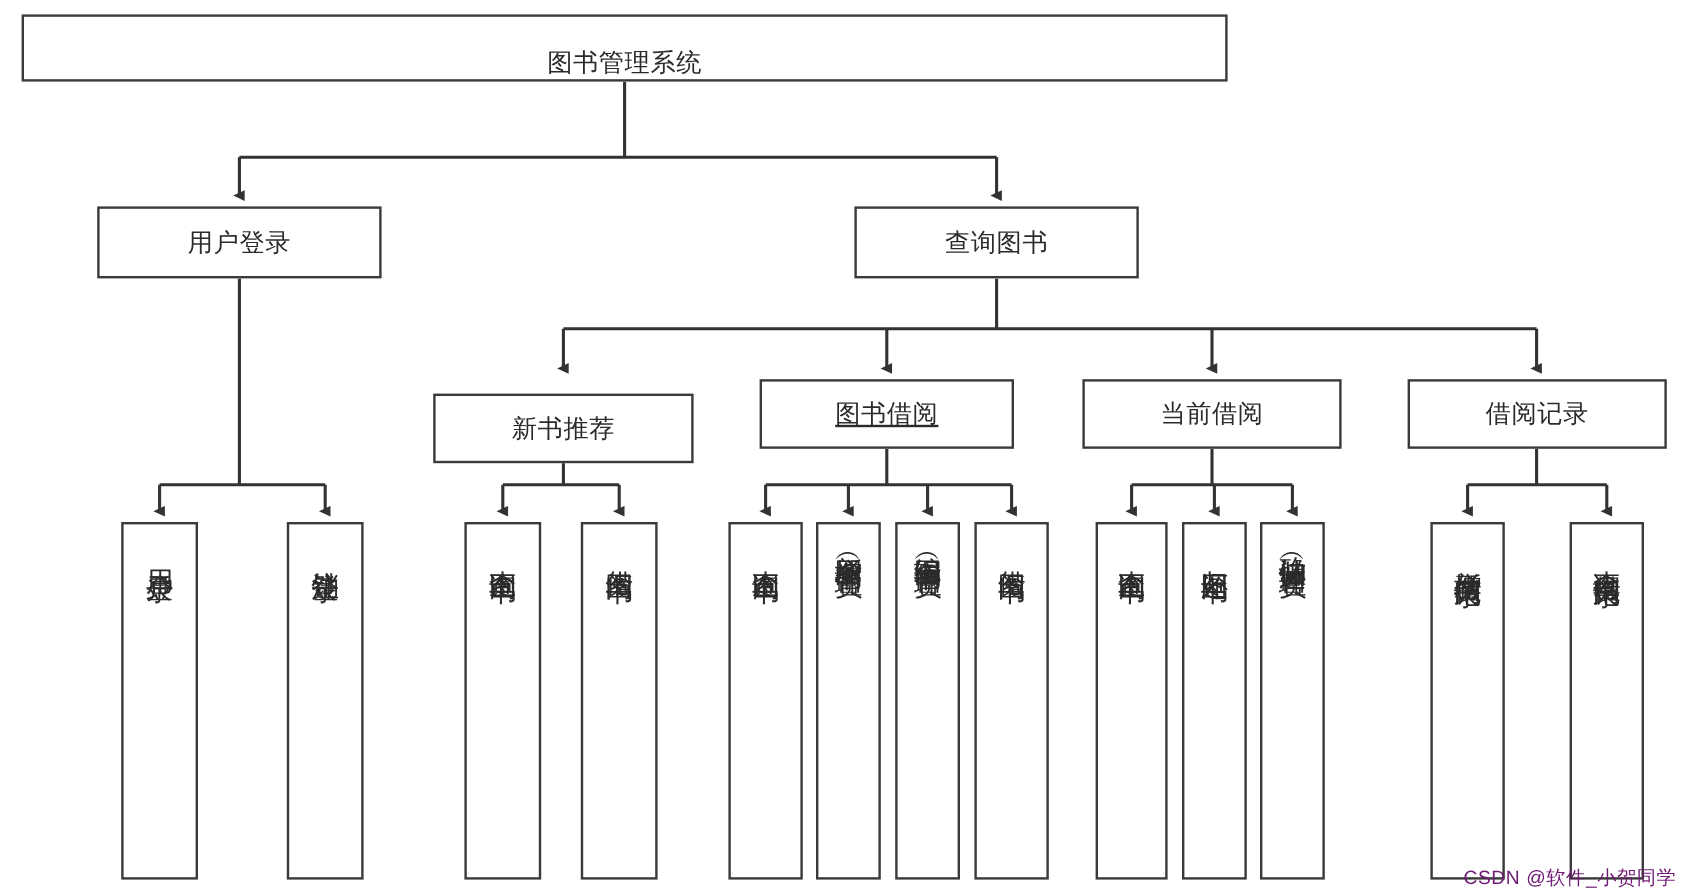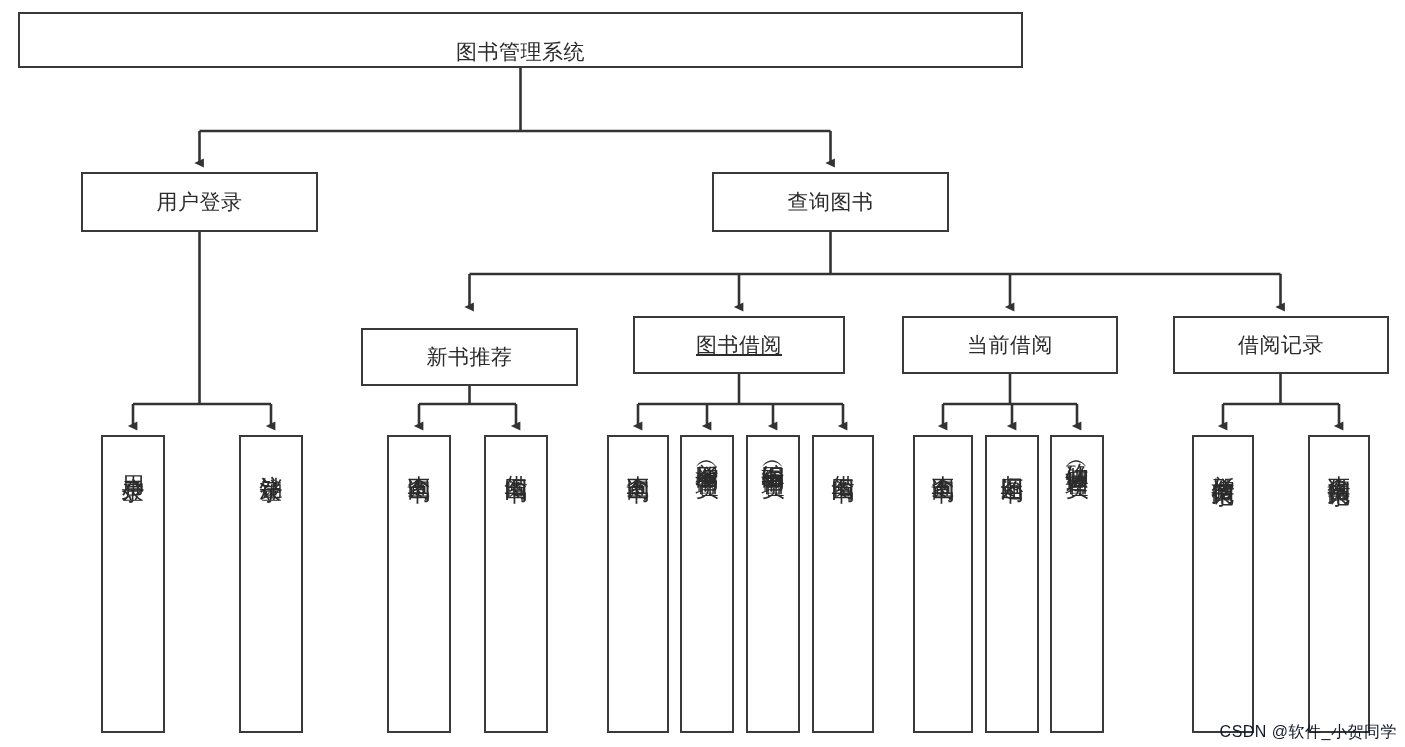--- a/index.html
+++ b/index.html
@@ -50,21 +50,21 @@
     line-height: 1.18;
     letter-spacing: 2px;
     white-space: nowrap;
     color: #2b2b2b;
   }
   .watermark {
     position: absolute;
     right: 8px;
     bottom: 4px;
     font-size: 16px;
-    color: #0f172a;
+    color: #701a75;
     letter-spacing: 0.5px;
     white-space: nowrap;
   }
 </style>
 </head>
 <body>
 
 <div id="canvas">
 
   <svg id="connectors" viewBox="0 0 1405 747" xmlns="http://www.w3.org/2000/svg">

